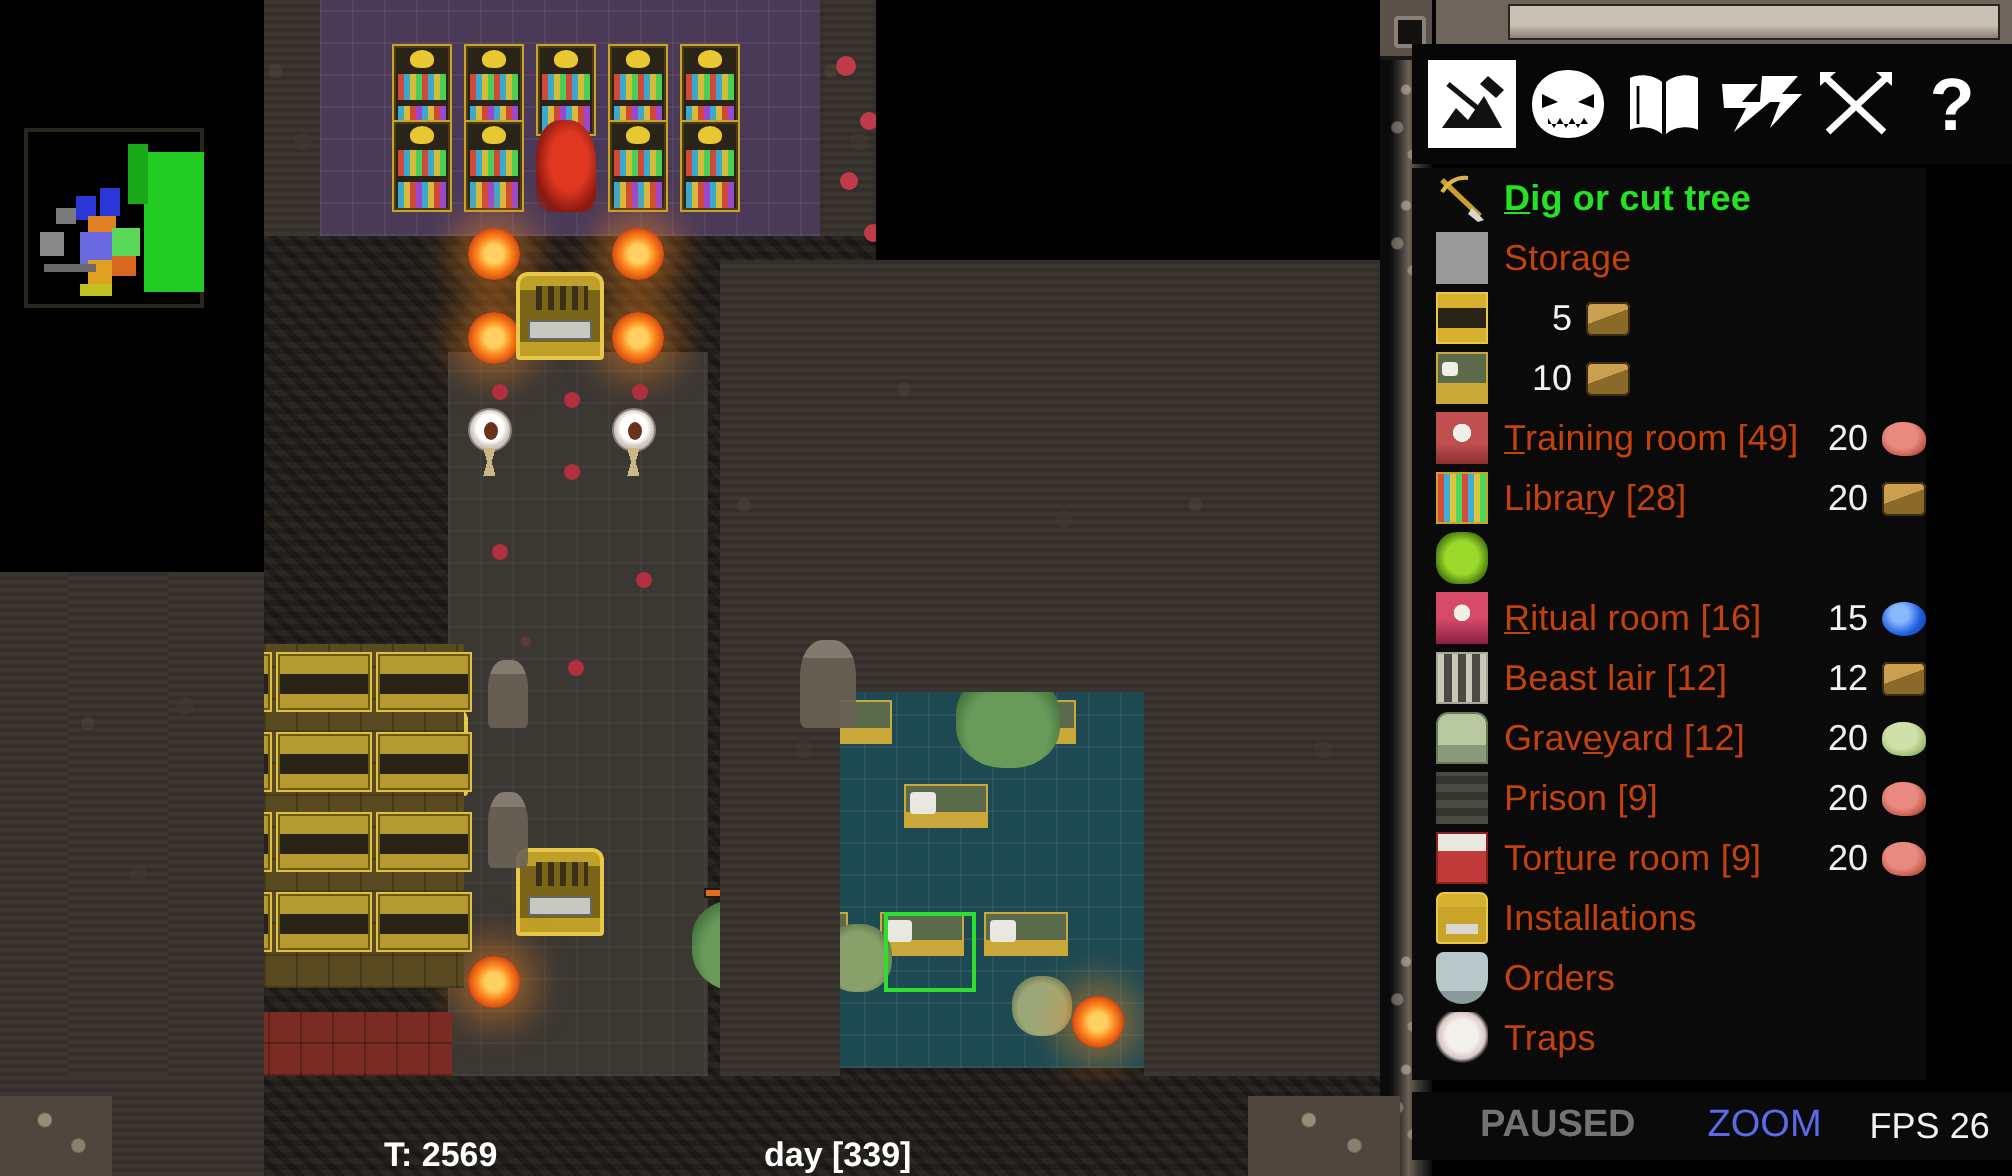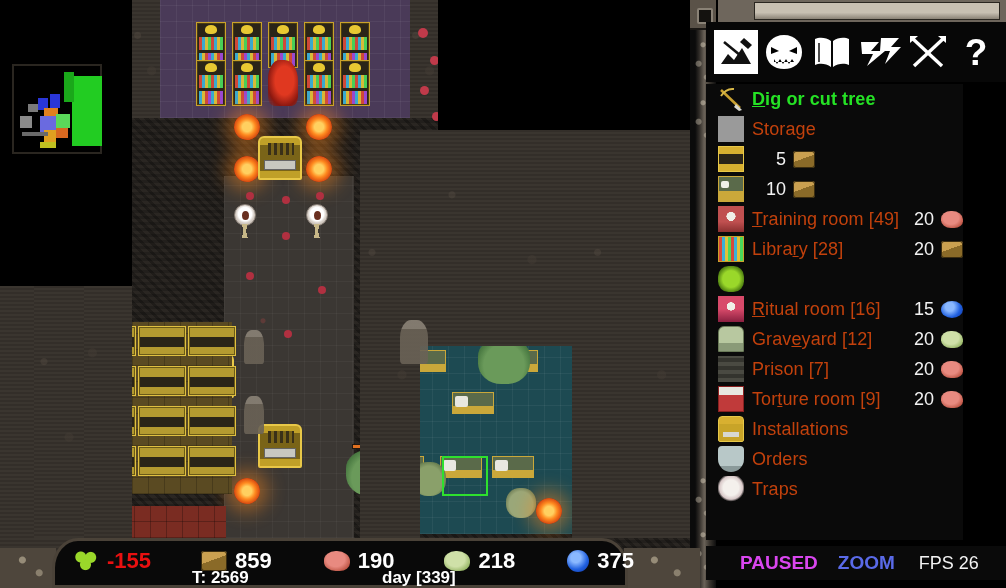--- a/index.html
+++ b/index.html
@@ -312,22 +312,22 @@
   }
   .ic-install::after{ content:""; position:absolute; left:4px; bottom:4px; width:16px;height:5px;background:#d8d8d0;}
   .ic-trap{
     background:radial-gradient(circle at 50% 45%,#f4f0ec 0 40%,#d8c8c8 60%,transparent 72%);
   }
 
   #statusline{
     position:absolute; left:706px; top:546px; width:300px; height:34px;
     display:flex; align-items:center; background:#0a0a0a;
   }
-  #paused{ color:#d946ef; font-size:19px; font-weight:bold; margin-left:34px; }
-  #zoomlbl{ color:#5a6ae8; font-size:19px; font-weight:bold; margin-left:20px; }
+  #paused{ color:#737373; font-size:19px; font-weight:bold; margin-left:34px; }
+  #zoomlbl{ color:#5a6ae8; font-size:19px; font-weight:normal; margin-left:36px; }
   #fps{ color:#f2f2f2; font-size:18px; margin-left:24px; }
 
   
   #botbar{
     position:absolute; left:52px; top:538px; width:576px; height:50px;
     background:#090909;
     border:3px solid #4a4238;
     border-radius:26px 26px 0 0 / 30px 30px 0 0;
     display:flex; align-items:flex-start; padding-top:7px;
   }
@@ -618,31 +618,37 @@
       <span class="mres"></span>
     </div>
 
     <div class="mrow">
       <span class="micon ic-ritual"></span>
       <span class="mlabel"><u>R</u>itual room [16]</span>
       <span class="mcost">15</span>
       <span class="mres r-mana"></span>
     </div>
 
+    <div class="mrow">
+      <span class="micon ic-beast"></span>
+      <span class="mlabel">Beast lair [12]</span>
+      <span class="mcost">12</span>
+      <span class="mres r-wood"></span>
+    </div>
 
     <div class="mrow">
       <span class="micon ic-grave"></span>
       <span class="mlabel">Grav<u>e</u>yard [12]</span>
       <span class="mcost">20</span>
       <span class="mres r-gstone"></span>
     </div>
 
     <div class="mrow">
       <span class="micon ic-prison"></span>
-      <span class="mlabel">Prison [7]</span>
+      <span class="mlabel">Prison [9]</span>
       <span class="mcost">20</span>
       <span class="mres r-stone"></span>
     </div>
 
     <div class="mrow">
       <span class="micon ic-torture"></span>
       <span class="mlabel">Tor<u>t</u>ure room [9]</span>
       <span class="mcost">20</span>
       <span class="mres r-stone"></span>
     </div>
@@ -674,41 +680,19 @@
     <span id="zoomlbl">ZOOM</span>
     <span id="fps">
       <span>FPS</span>
       <span>26</span>
     </span>
   </div>
 
   <div id="bot-orn-l"></div>
   <div id="bot-orn-r"></div>
 
-  <div id="botbar">
-    <div class="res" style="margin-left:18px;">
-      <span class="ricon r-gold"></span>
-      <span class="rval neg">-155</span>
-    </div>
-    <div class="res" style="margin-left:50px;">
-      <span class="ricon r-wood"></span>
-      <span class="rval">859</span>
-    </div>
-    <div class="res" style="margin-left:52px;">
-      <span class="ricon r-stone"></span>
-      <span class="rval">190</span>
-    </div>
-    <div class="res" style="margin-left:50px;">
-      <span class="ricon r-gstone"></span>
-      <span class="rval">218</span>
-    </div>
-    <div class="res" style="margin-left:52px;">
-      <span class="ricon r-mana" style="width:22px;height:22px;"></span>
-      <span class="rval">375</span>
-    </div>
-  </div>
 
   <div id="botmeta">
     <span style="left:140px;">T: 2569</span>
     <span style="left:330px;">day [339]</span>
   </div>
 
 </div>
 
 </body></html>

